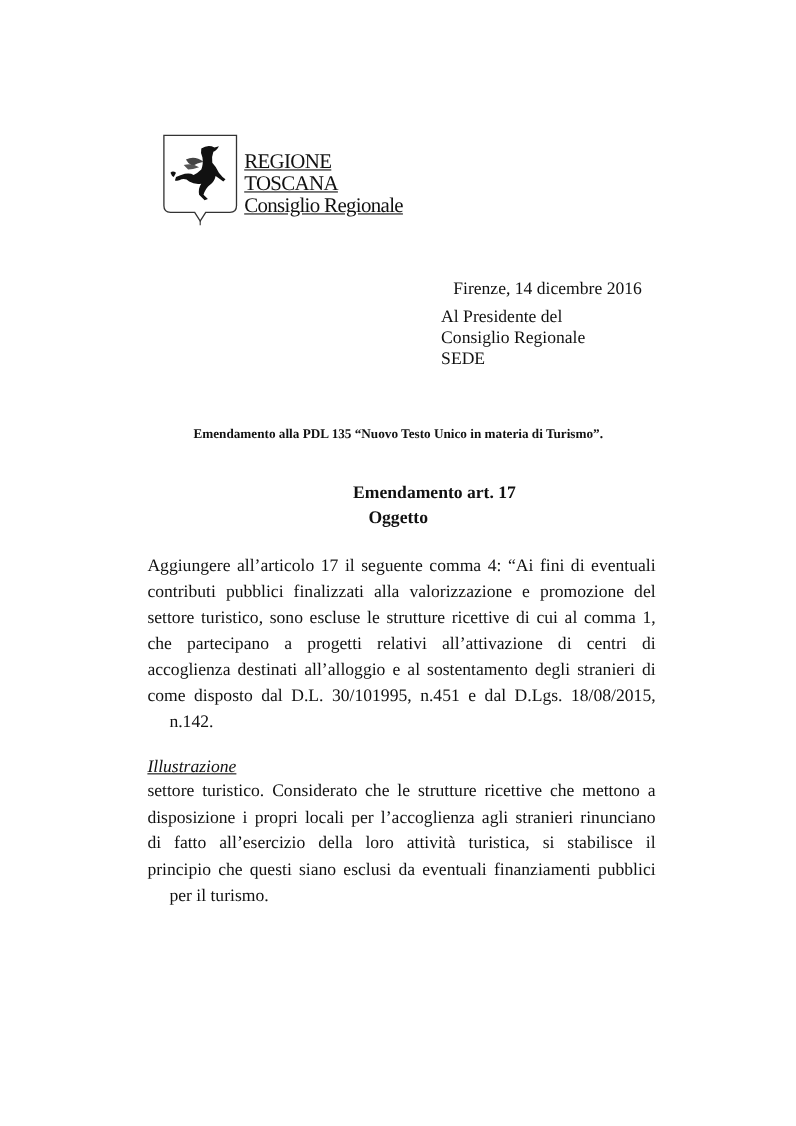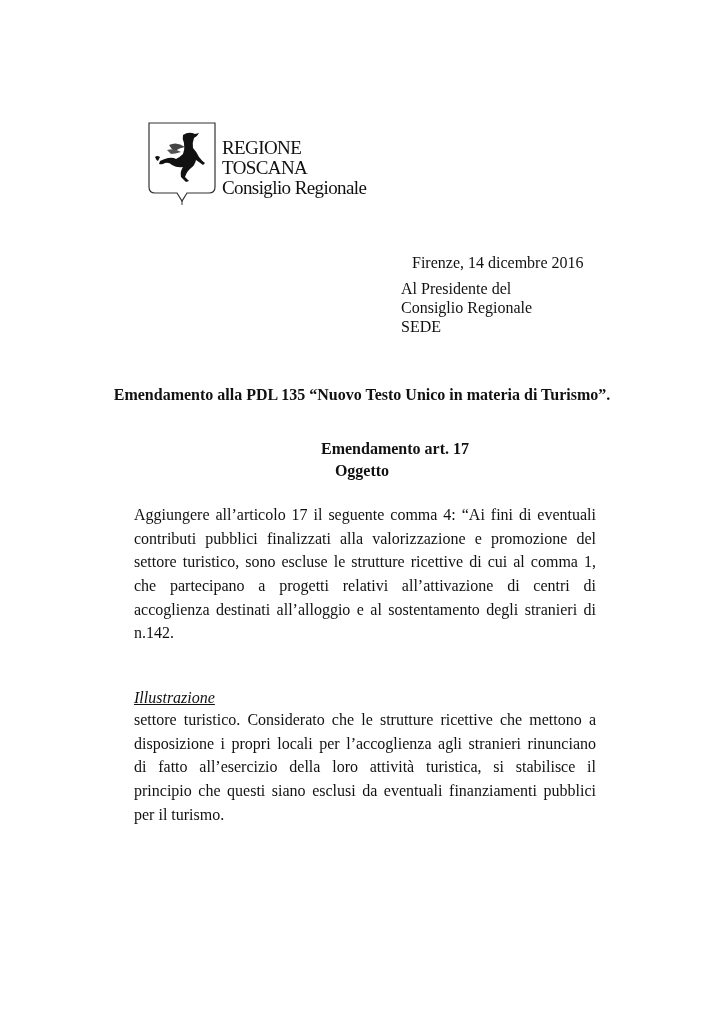--- a/index.html
+++ b/index.html
@@ -31,20 +31,21 @@
     }
     .logo-text {
       position: absolute;
       left: 75px;
       top: 17px;
       font-family: "Liberation Serif", serif;
       font-size: 19px;
       line-height: 20px;
       letter-spacing: -0.6px;
       color: #111;
+      text-decoration: underline;
     }
     .logo-text .l1 { display: block; }
     .logo-text .l2 { display: block; }
 
     .date {
       position: absolute;
       left: 412px;
       top: 225px;
       font-size: 16px;
       line-height: 19px;
@@ -59,21 +60,21 @@
     }
     .recipient span { display: block; }
 
     .title {
       position: absolute;
       left: 0;
       width: 724px;
       top: 385px;
       text-align: center;
       font-weight: bold;
-      font-size: 16px;
+      font-size: 12px;
       line-height: 19px;
       padding-left: 0;
       box-sizing: border-box;
     }
     .subtitle {
       position: absolute;
       left: 0;
       width: 724px;
       text-align: center;
       font-weight: bold;
@@ -93,20 +94,21 @@
     }
     .para .ln {
       display: block;
       text-align: justify;
       text-align-last: justify;
       white-space: nowrap;
       height: 23.7px;
     }
     .para .ln.last {
       text-align-last: left;
+      margin-left: 20px;
     }
     .p1 { top: 503px; }
     .heading-ill {
       position: absolute;
       left: 134px;
       top: 688px;
       font-size: 16px;
       line-height: 20px;
       font-style: italic;
       text-decoration: underline;
@@ -143,20 +145,21 @@
 <div class="title">Emendamento alla PDL 135 “Nuovo Testo Unico in materia di Turismo”.</div>
 <div class="subtitle s1">Emendamento art. 17</div>
 <div class="subtitle s2">Oggetto</div>
 
 <div class="para p1">
   <span class="ln">Aggiungere all’articolo 17 il seguente comma 4: “Ai fini di eventuali</span>
   <span class="ln">contributi pubblici finalizzati alla valorizzazione e promozione del</span>
   <span class="ln">settore turistico, sono escluse le strutture ricettive di cui al comma 1,</span>
   <span class="ln">che partecipano a progetti relativi all’attivazione di centri di</span>
   <span class="ln">accoglienza destinati all’alloggio e al sostentamento degli stranieri di</span>
+  <span class="ln">come disposto dal D.L. 30/101995, n.451 e dal D.Lgs. 18/08/2015,</span>
   <span class="ln last">n.142.</span>
 </div>
 
 <div class="heading-ill">Illustrazione</div>
 
 <div class="para p2">
   <span class="ln">settore turistico. Considerato che le strutture ricettive che mettono a</span>
   <span class="ln">disposizione i propri locali per l’accoglienza agli stranieri rinunciano</span>
   <span class="ln">di fatto all’esercizio della loro attività turistica, si stabilisce il</span>
   <span class="ln">principio che questi siano esclusi da eventuali finanziamenti pubblici</span>

